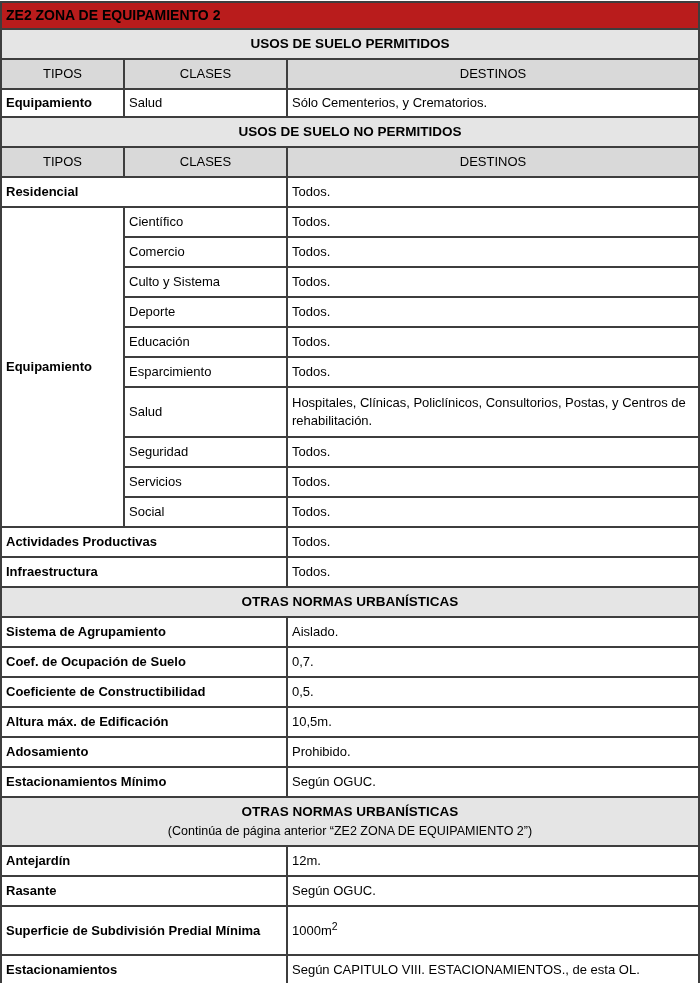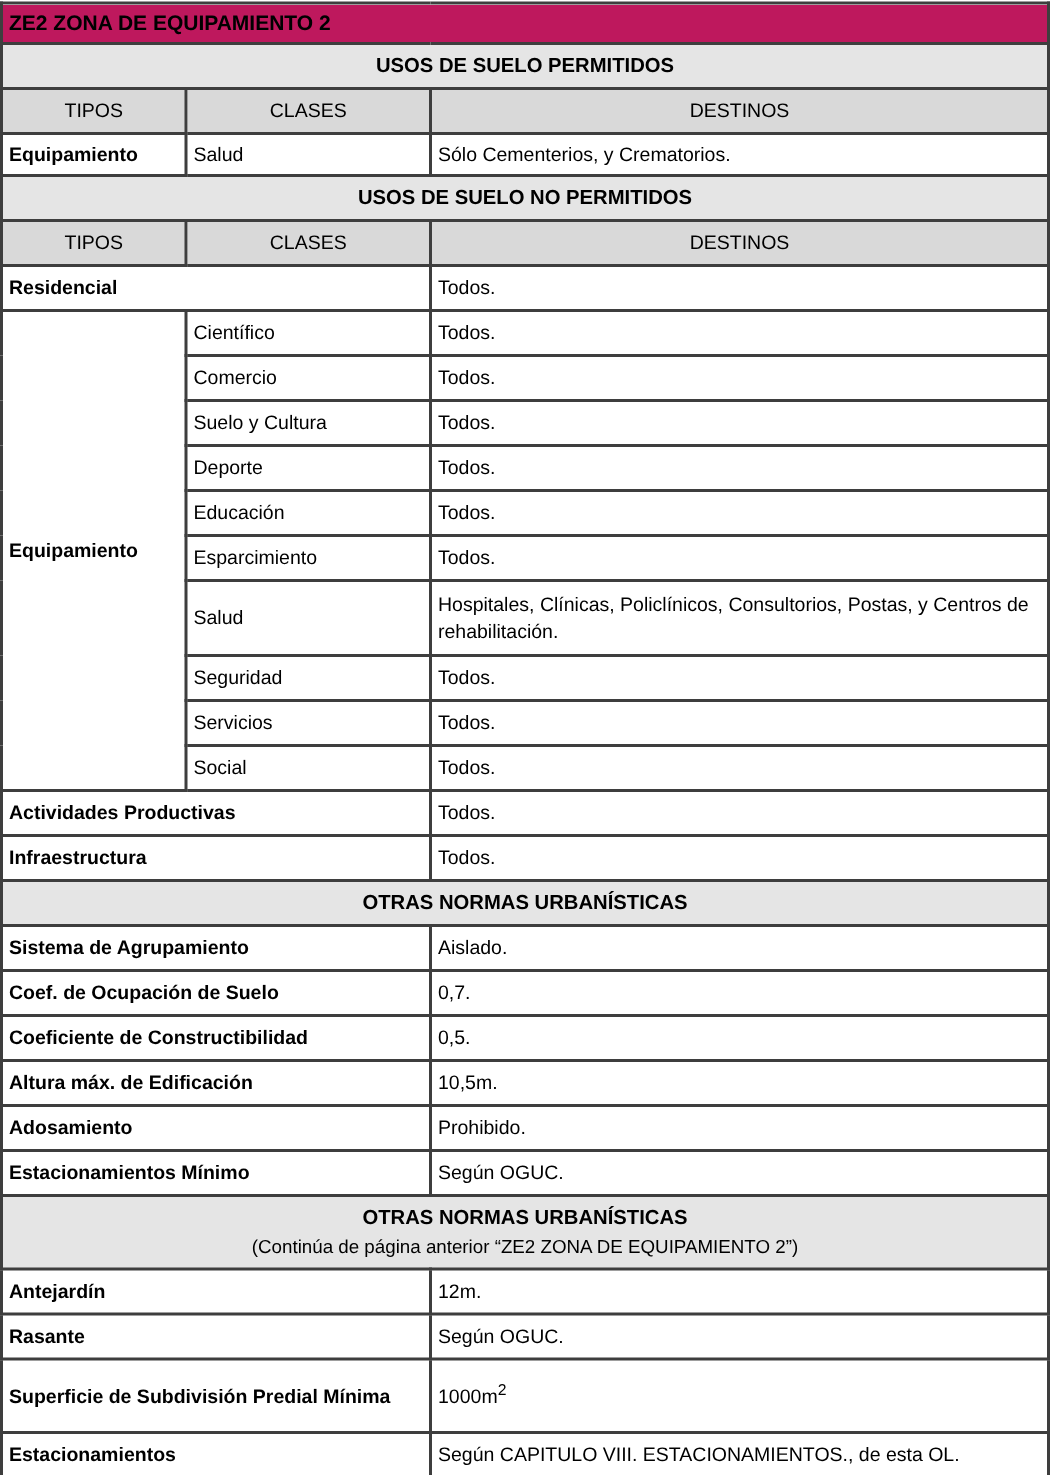--- a/index.html
+++ b/index.html
@@ -23,21 +23,21 @@
     padding: 1px 4px;
     vertical-align: middle;
     overflow: hidden;
   }
   tr { height: 30px; }
   tr.h27 { height: 27px; }
   tr.h28 { height: 28px; }
   tr.h50 { height: 50px; }
   tr.h49 { height: 49px; }
   td.title-cell {
-    background: #be185d;
+    background: #b91c1c;
     font-weight: bold;
     font-size: 14px;
   }
   td.band {
     background: #e5e5e5;
     font-weight: bold;
     text-align: center;
     font-size: 13.5px;
   }
   td.band-left {
@@ -110,21 +110,21 @@
   <tr>
     <td rowspan="10" class="b">Equipamiento</td>
     <td>Científico</td>
     <td>Todos.</td>
   </tr>
   <tr>
     <td>Comercio</td>
     <td>Todos.</td>
   </tr>
   <tr>
-    <td>Suelo y Cultura</td>
+    <td>Culto y Sistema</td>
     <td>Todos.</td>
   </tr>
   <tr>
     <td>Deporte</td>
     <td>Todos.</td>
   </tr>
   <tr>
     <td>Educación</td>
     <td>Todos.</td>
   </tr>

